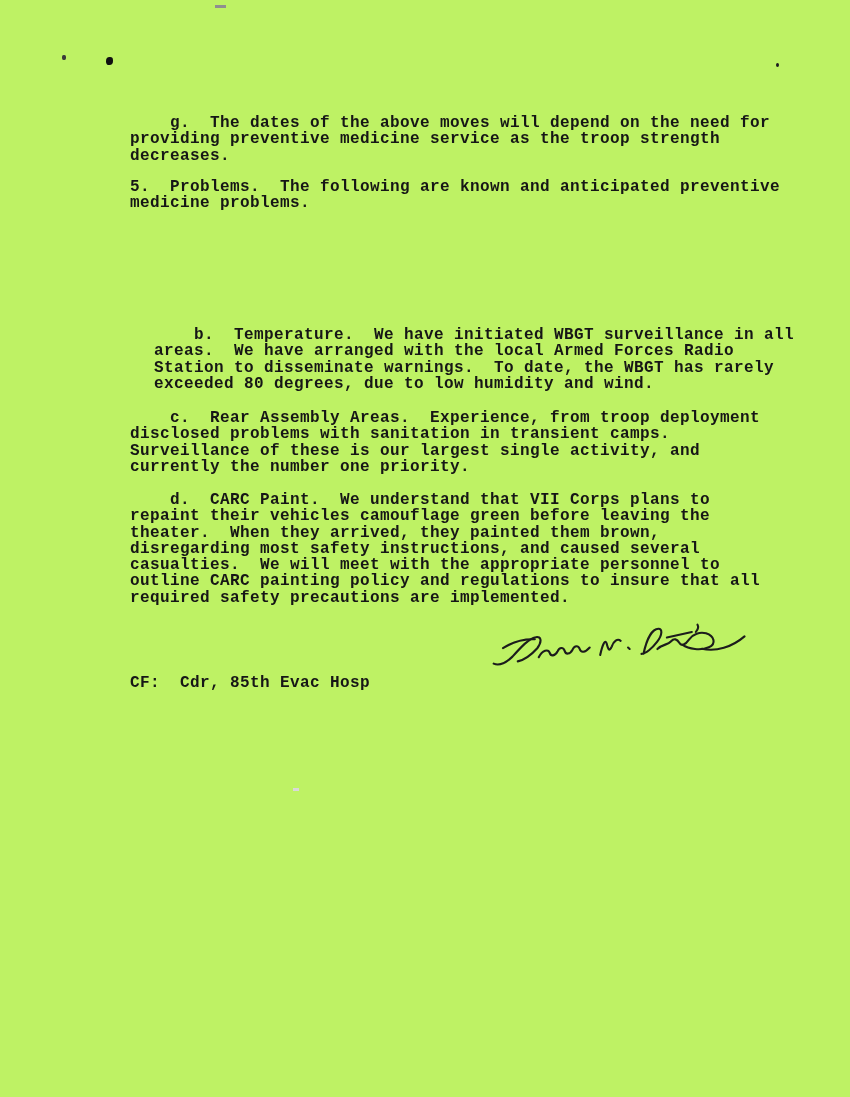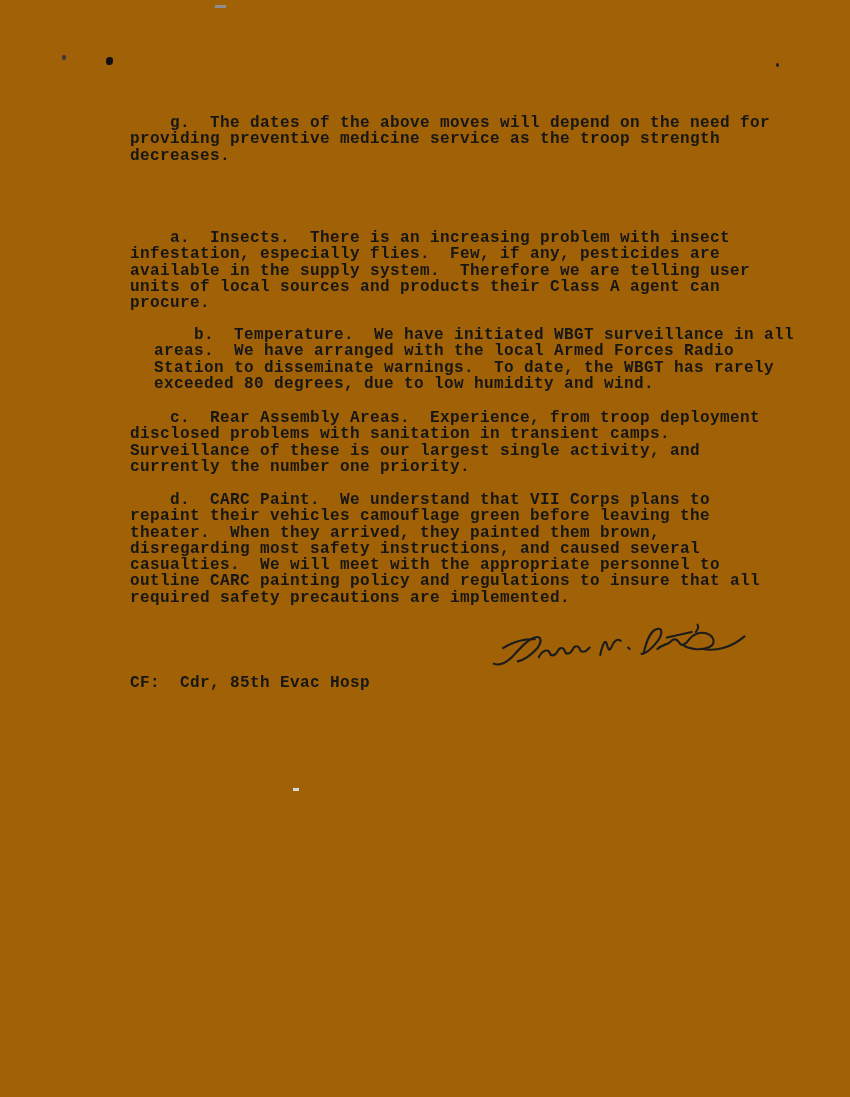--- a/index.html
+++ b/index.html
@@ -4,21 +4,21 @@
 <style>
   html, body {
     margin: 0;
     padding: 0;
     background: #e8e8e8;
   }
   .page {
     position: relative;
     width: 850px;
     height: 1097px;
-    background: #a16207;
+    background: #bef264;
     overflow: hidden;
     font-family: "Liberation Mono", "DejaVu Sans Mono", monospace;
   }
   .typed {
     position: absolute;
     white-space: pre;
     font-family: "Liberation Mono", "DejaVu Sans Mono", monospace;
     font-size: 16px;
     line-height: 16.3px;
     letter-spacing: 0.4px;
@@ -57,25 +57,22 @@
 
   <div class="speck speck-top-dash"></div>
   <div class="speck speck-ul-1"></div>
   <div class="speck speck-ul-2"></div>
   <div class="speck speck-right-dot"></div>
   <div class="speck speck-low-dash"></div>
 
   <div class="typed para para-g">    g.  The dates of the above moves will depend on the need for
 providing preventive medicine service as the troop strength
 decreases.</div>
-  <div class="typed para para-a">    a.  Insects.  There is an increasing problem with insect
-infestation, especially flies.  Few, if any, pesticides are
-available in the supply system.  Therefore we are telling user
-units of local sources and products their Class A agent can
-procure.</div>
+  <div class="typed para para-5">5.  Problems.  The following are known and anticipated preventive
+medicine problems.</div>
   <div class="typed para para-b">    b.  Temperature.  We have initiated WBGT surveillance in all
 areas.  We have arranged with the local Armed Forces Radio
 Station to disseminate warnings.  To date, the WBGT has rarely
 exceeded 80 degrees, due to low humidity and wind.</div>
   <div class="typed para para-c">    c.  Rear Assembly Areas.  Experience, from troop deployment
 disclosed problems with sanitation in transient camps.
 Surveillance of these is our largest single activity, and
 currently the number one priority.</div>
   <div class="typed para para-d">    d.  CARC Paint.  We understand that VII Corps plans to
 repaint their vehicles camouflage green before leaving the

